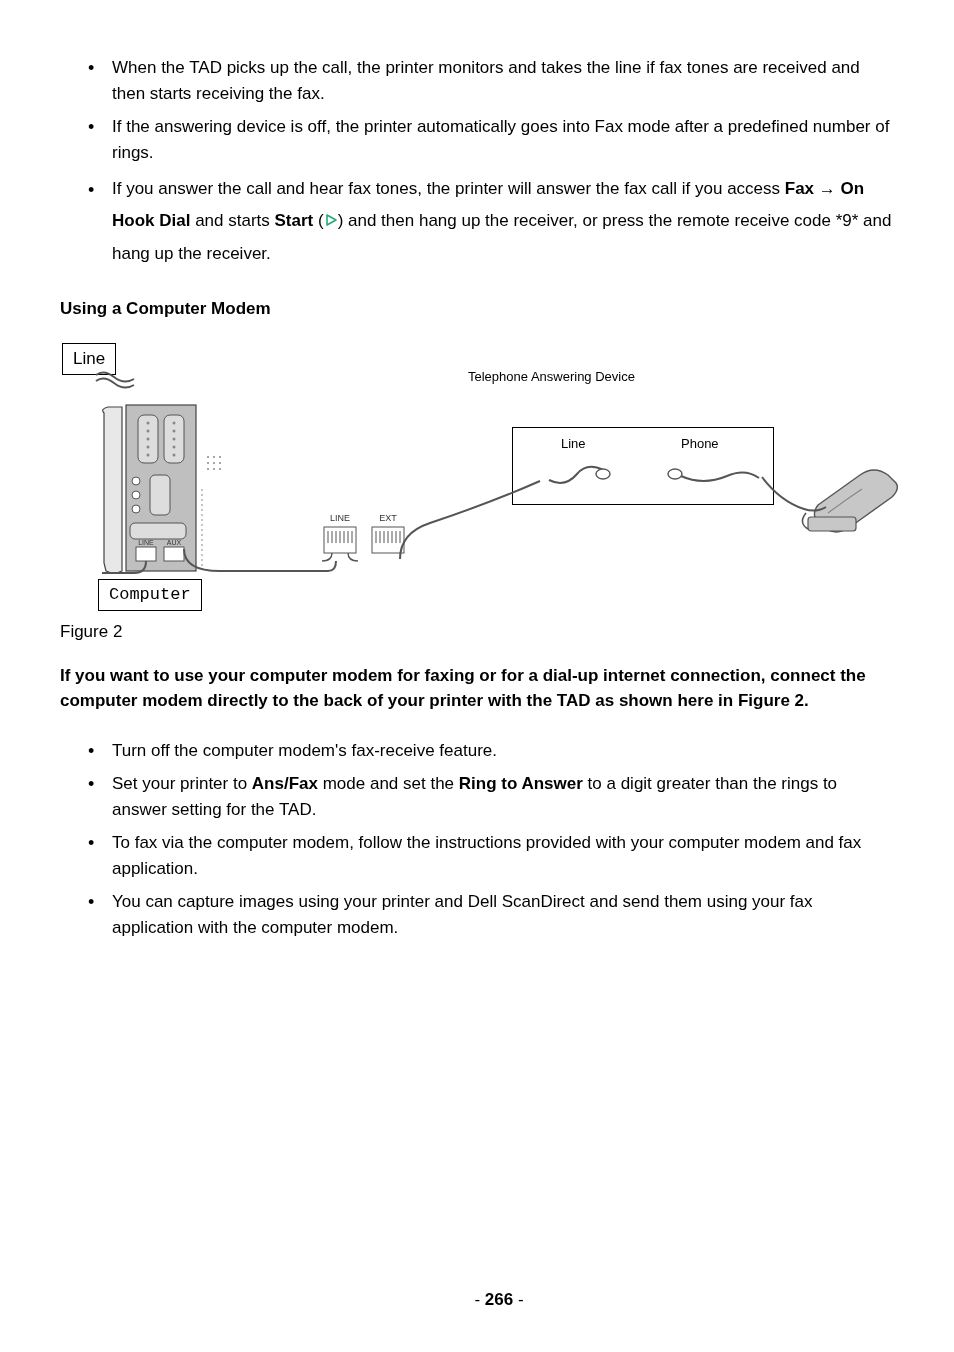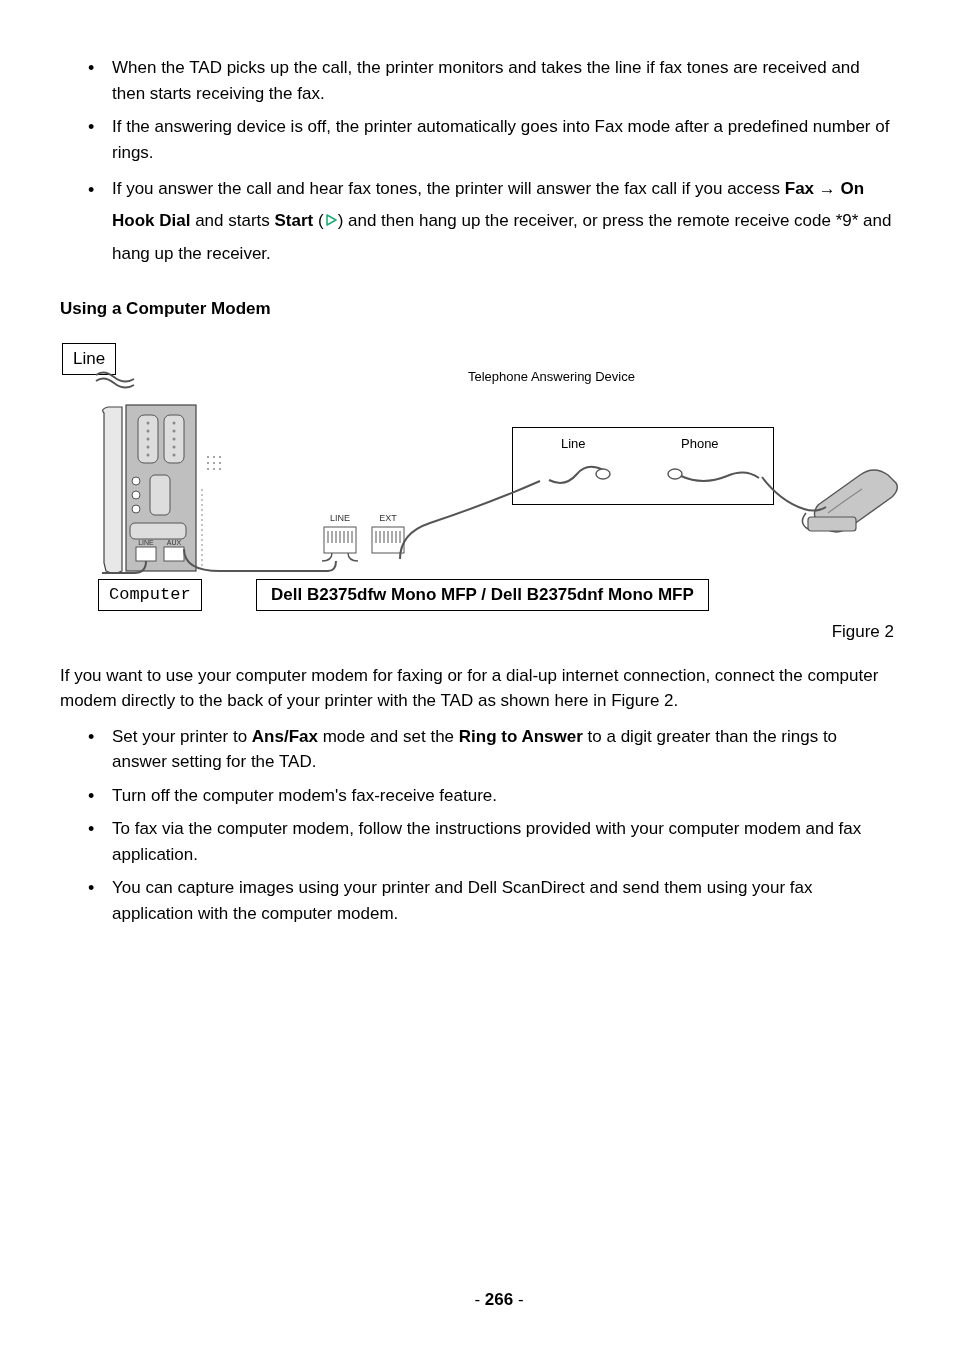--- a/index.html
+++ b/index.html
@@ -53,22 +53,22 @@
     position: absolute;
     left: 452px; top: 84px;
     width: 262px; height: 78px;
     border: 1.4px solid #000;
   }
   .phone-img {
     position: absolute;
     right: -4px; top: 118px;
     width: 104px; height: 76px;
   }
-  .caption { text-align: right; margin: 2px 0 18px 0; }
-  .para { margin-bottom: 10px; }
+  .caption { text-align: left; margin: 2px 0 18px 0; }
+  .para { margin-bottom: 24px; font-weight: bold; }
   .page-num {
     position: absolute;
     bottom: 40px;
     left: 0; right: 0;
     text-align: center;
     font-size: 17px;
     padding-left: 44px;
   }
   .page-num .b { font-weight: 700; }
 </style>
@@ -201,33 +201,30 @@
   </svg>
 
   <svg style="position:absolute; left:700px; top:130px; width:70px; height:50px;" viewBox="0 0 70 50">
     <path d="M2 4 Q20 28 44 36 Q56 40 66 34" fill="none" stroke="#555" stroke-width="2"></path>
   </svg>
 
   <div class="box-label" style="left:38px; top:236px;font-family:Liberation Mono, monospace;">
     <span>Computer</span>
   </div>
 
-  <div class="box-label" style="left:196px; top:236px; font-weight:700; padding:2px 14px;">
-    <span>Dell B2375dfw Mono MFP / Dell B2375dnf Mono MFP</span>
-  </div>
 </div>
 
 <div class="caption">Figure 2</div>
 
 <p class="para">If you want to use your computer modem for faxing or for a dial-up internet connection, connect the computer modem directly to the back of your printer with the TAD as shown here in Figure 2.</p>
 
 <ul class="bottom-list">
+  <li><span>Turn off the computer modem's fax-receive feature.</span></li>
   <li>
     <span>Set your printer to </span><span class="b">Ans/Fax</span><span> mode and set the </span><span class="b">Ring to Answer</span><span> to a digit greater than the rings to answer setting for the TAD.</span>
   </li>
-  <li><span>Turn off the computer modem's fax-receive feature.</span></li>
   <li><span>To fax via the computer modem, follow the instructions provided with your computer modem and fax application.</span></li>
   <li><span>You can capture images using your printer and Dell ScanDirect and send them using your fax application with the computer modem.</span></li>
 </ul>
 
 <div class="page-num">
   <span>- </span><span class="b">266</span><span> -</span>
 </div>
 
 </body></html>

